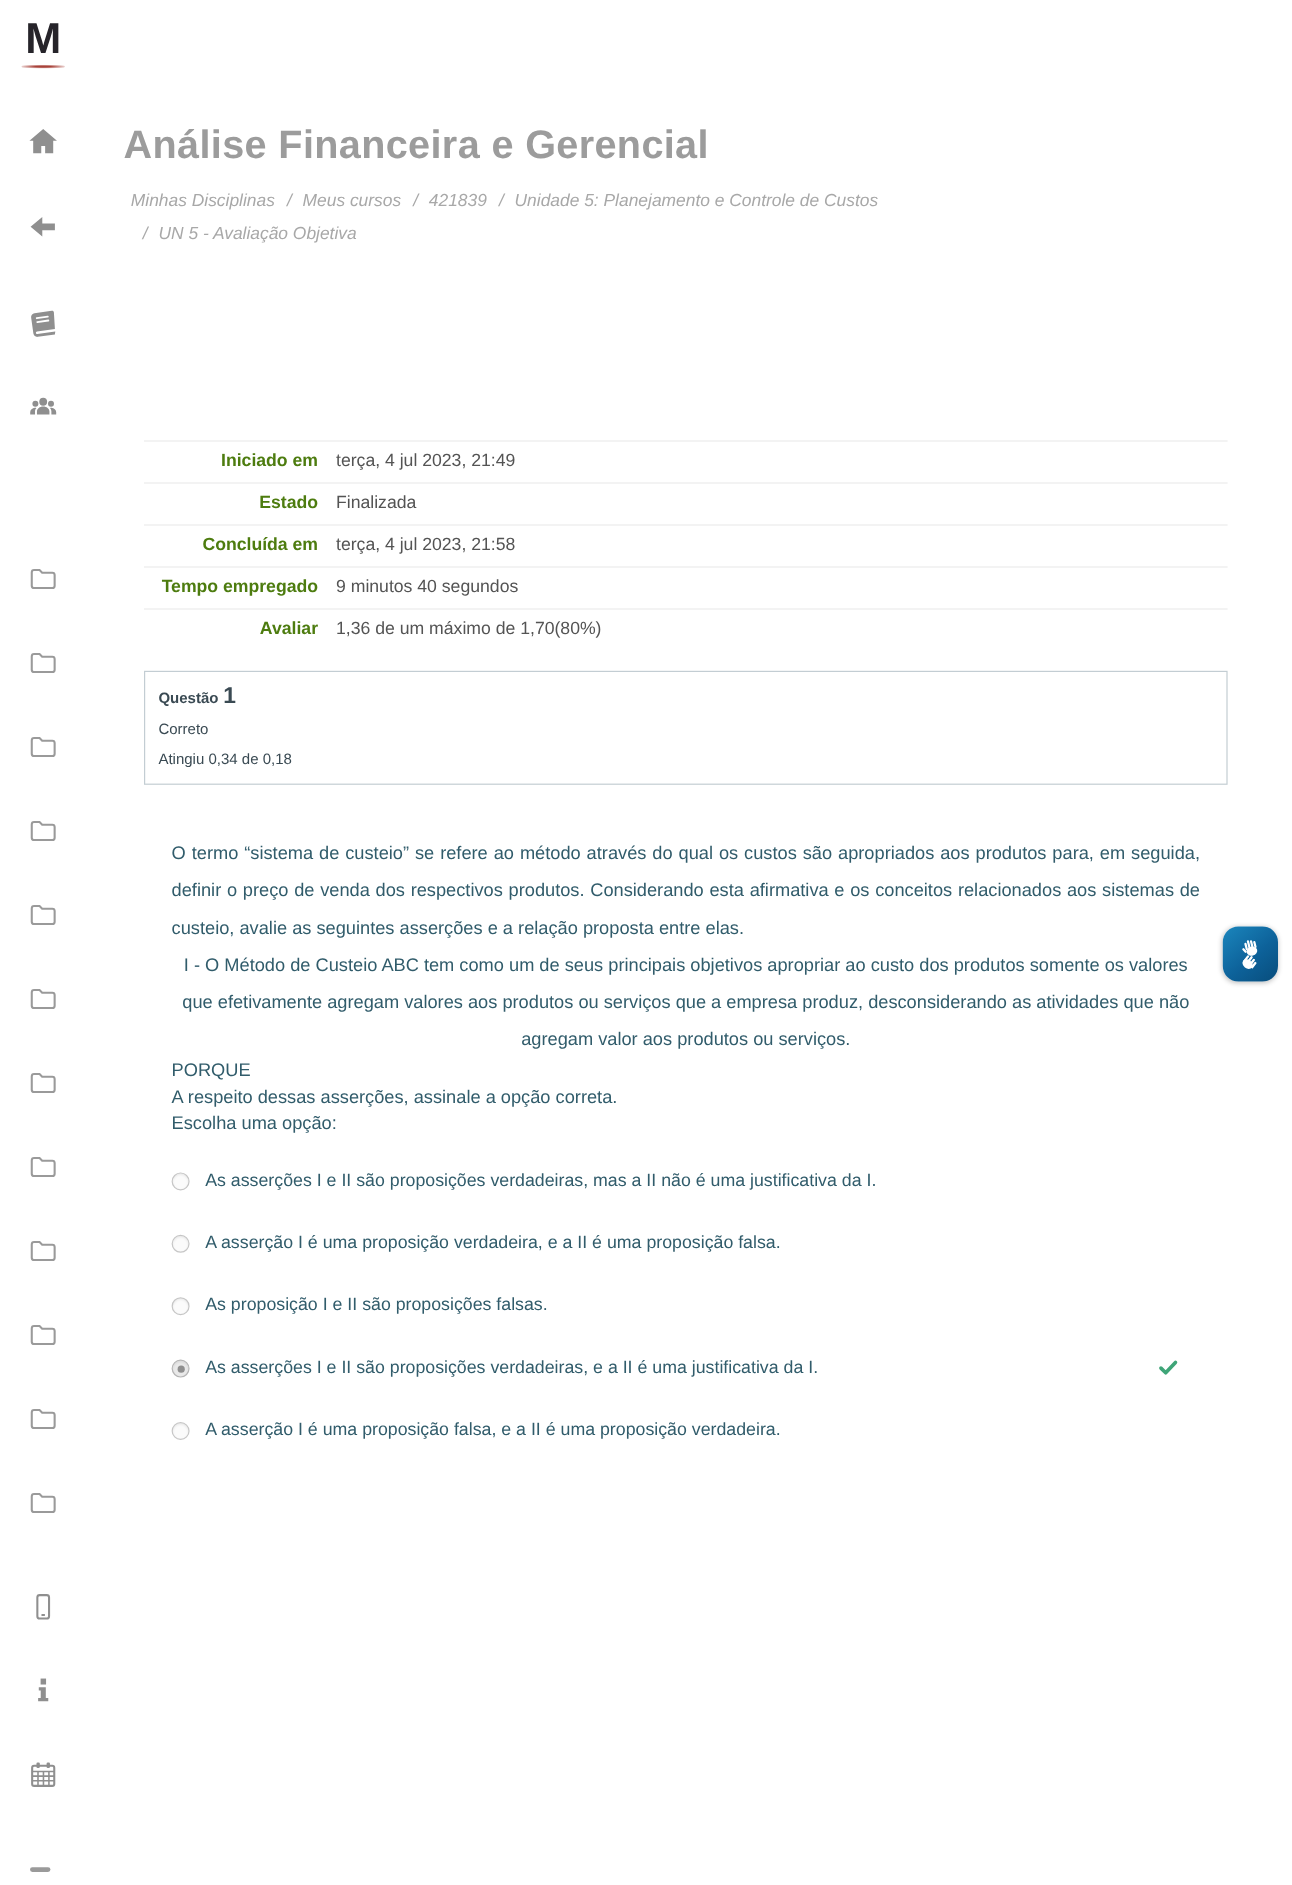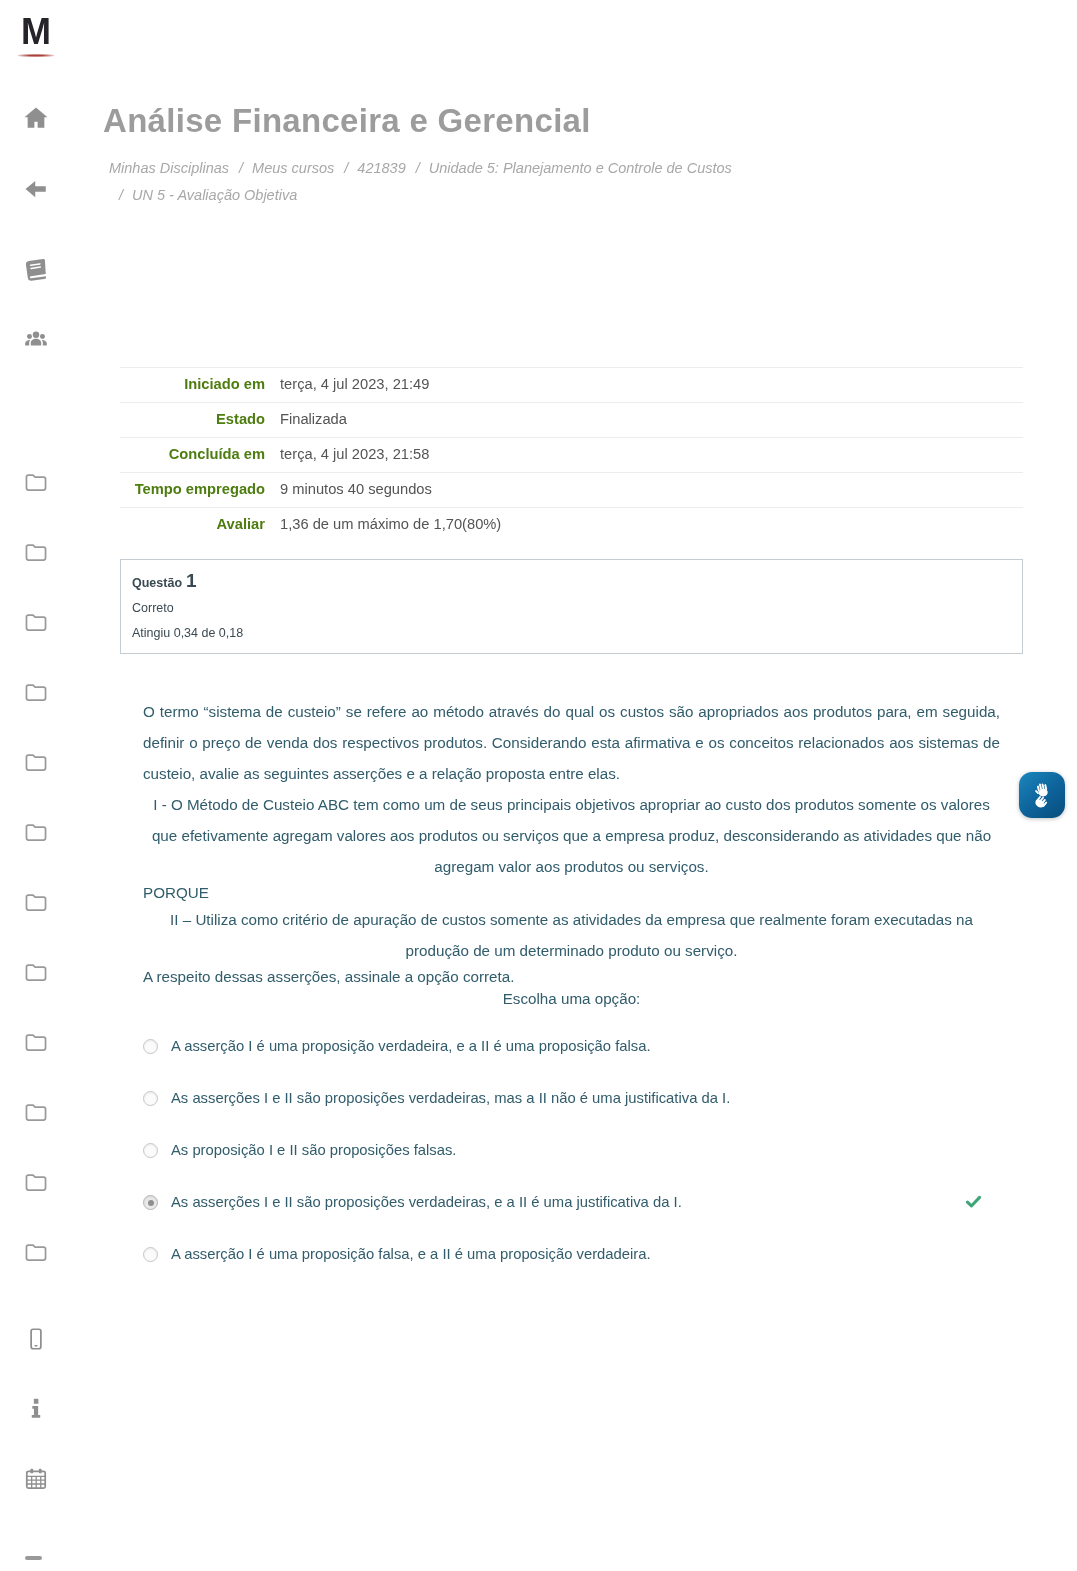--- a/index.html
+++ b/index.html
@@ -37,21 +37,21 @@
   .qinfo .qstatus{font-size:12.5px;margin-top:9px;}
   .qinfo .qgrade{font-size:12.5px;margin-top:11px;}
   
   .qbody{margin:42px 25px 0 40px;color:var(--teal,#315c6b);font-size:15.2px;}
   .qbody p{margin:0;}
   .p-intro{text-align:justify;line-height:31px;}
   .p-assert1{text-align:center;line-height:31px;margin-top:43px;}
   .p-connector{text-align:left;margin-top:25px;line-height:22px;}
   .p-assert2{text-align:center;line-height:31px;margin-top:24px;}
   .p-prompt{margin-top:54px;line-height:22px;}
-  .p-choose{margin-top:33px;line-height:22px;text-align:center;}
+  .p-choose{margin-top:33px;line-height:22px;}
   .options{margin-top:26px;}
   .option{position:relative;display:flex;align-items:flex-start;gap:13px;margin-bottom:32px;min-height:20px;}
   .option .opt-text{font-size:14.8px;line-height:20px;}
   .radio{flex:none;width:13px;height:13px;margin-top:3px;border-radius:50%;
     border:1px solid #c6c6c6;background:#fbfbfb;box-shadow:inset 0 1px 2px rgba(0,0,0,.08);cursor:pointer;position:relative;}
   .option.selected .radio{background:#e9e9e9;border-color:#b5b5b5;}
   .option.selected .radio::after{content:"";position:absolute;left:3.5px;top:3.5px;width:6px;height:6px;
     border-radius:50%;background:#8f8f8f;}
   .check-wrap{position:absolute;right:18px;top:1px;width:17px;height:17px;}
   .check-wrap svg{width:17px;height:17px;display:block;}
@@ -221,33 +221,32 @@
       <span class="qlabel">Questão</span><span class="qnumber">1</span>
     </div>
     <div class="qstatus">Correto</div>
     <div class="qgrade">Atingiu 0,34 de 0,18</div>
   </div>
 
   <div class="qbody">
     <p class="p-intro">O termo “sistema de custeio” se refere ao método através do qual os custos são apropriados aos produtos para, em seguida, definir o preço de venda dos respectivos produtos. Considerando esta afirmativa e os conceitos relacionados aos sistemas de custeio, avalie as seguintes asserções e a relação proposta entre elas.</p>
     <p class="p-assert1">I - O Método de Custeio ABC tem como um de seus principais objetivos apropriar ao custo dos produtos somente os valores que efetivamente agregam valores aos produtos ou serviços que a empresa produz, desconsiderando as atividades que não agregam valor aos produtos ou serviços.</p>
     <p class="p-connector">PORQUE</p>
-    <p class="p-assert2">II – Utiliza como critério de apuração de custos somente as atividades da empresa que realmente foram executadas na produção de um determinado produto ou serviço.</p>
     <p class="p-prompt">A respeito dessas asserções, assinale a opção correta.</p>
     <p class="p-choose">Escolha uma opção:</p>
 
     <div class="options">
       <div class="option">
         <span class="radio"></span>
+        <span class="opt-text">As asserções I e II são proposições verdadeiras, mas a II não é uma justificativa da I.</span>
+
+      </div>
+      <div class="option">
+        <span class="radio"></span>
         <span class="opt-text">A asserção I é uma proposição verdadeira, e a II é uma proposição falsa.</span>
-
-      </div>
-      <div class="option">
-        <span class="radio"></span>
-        <span class="opt-text">As asserções I e II são proposições verdadeiras, mas a II não é uma justificativa da I.</span>
 
       </div>
       <div class="option">
         <span class="radio"></span>
         <span class="opt-text">As proposição I e II são proposições falsas.</span>
 
       </div>
       <div class="option selected">
         <span class="radio"></span>
         <span class="opt-text">As asserções I e II são proposições verdadeiras, e a II é uma justificativa da I.</span>

